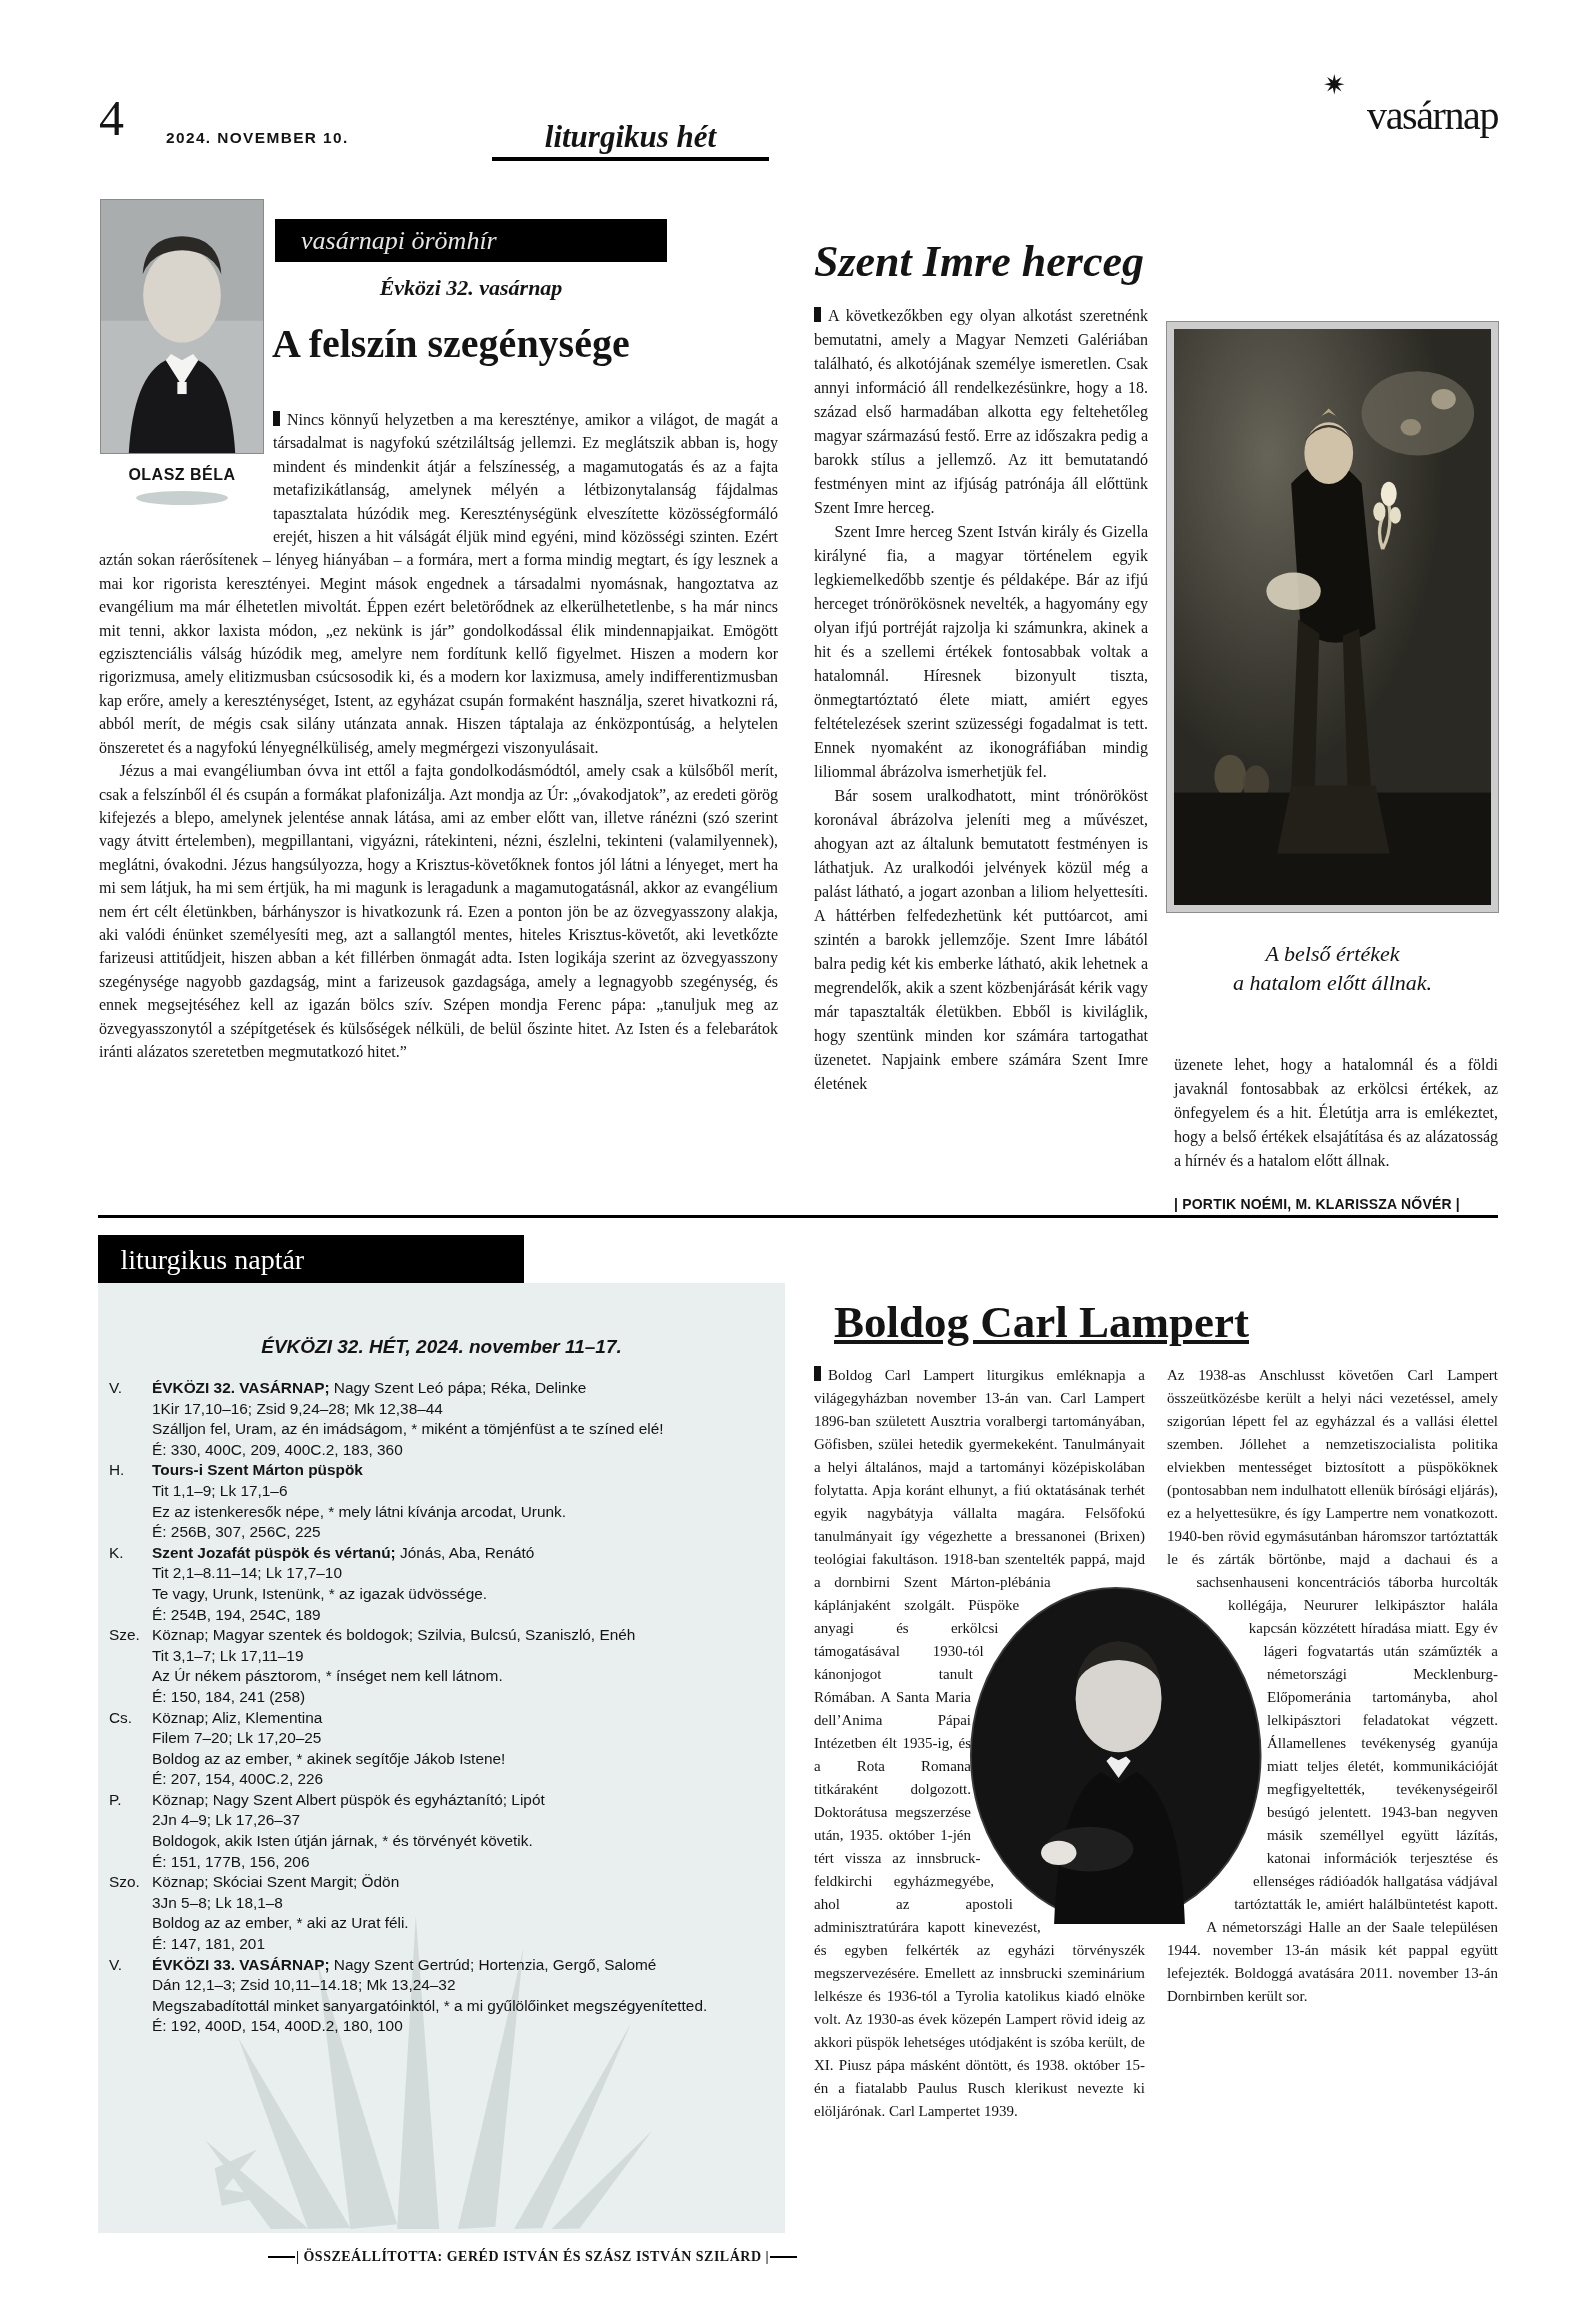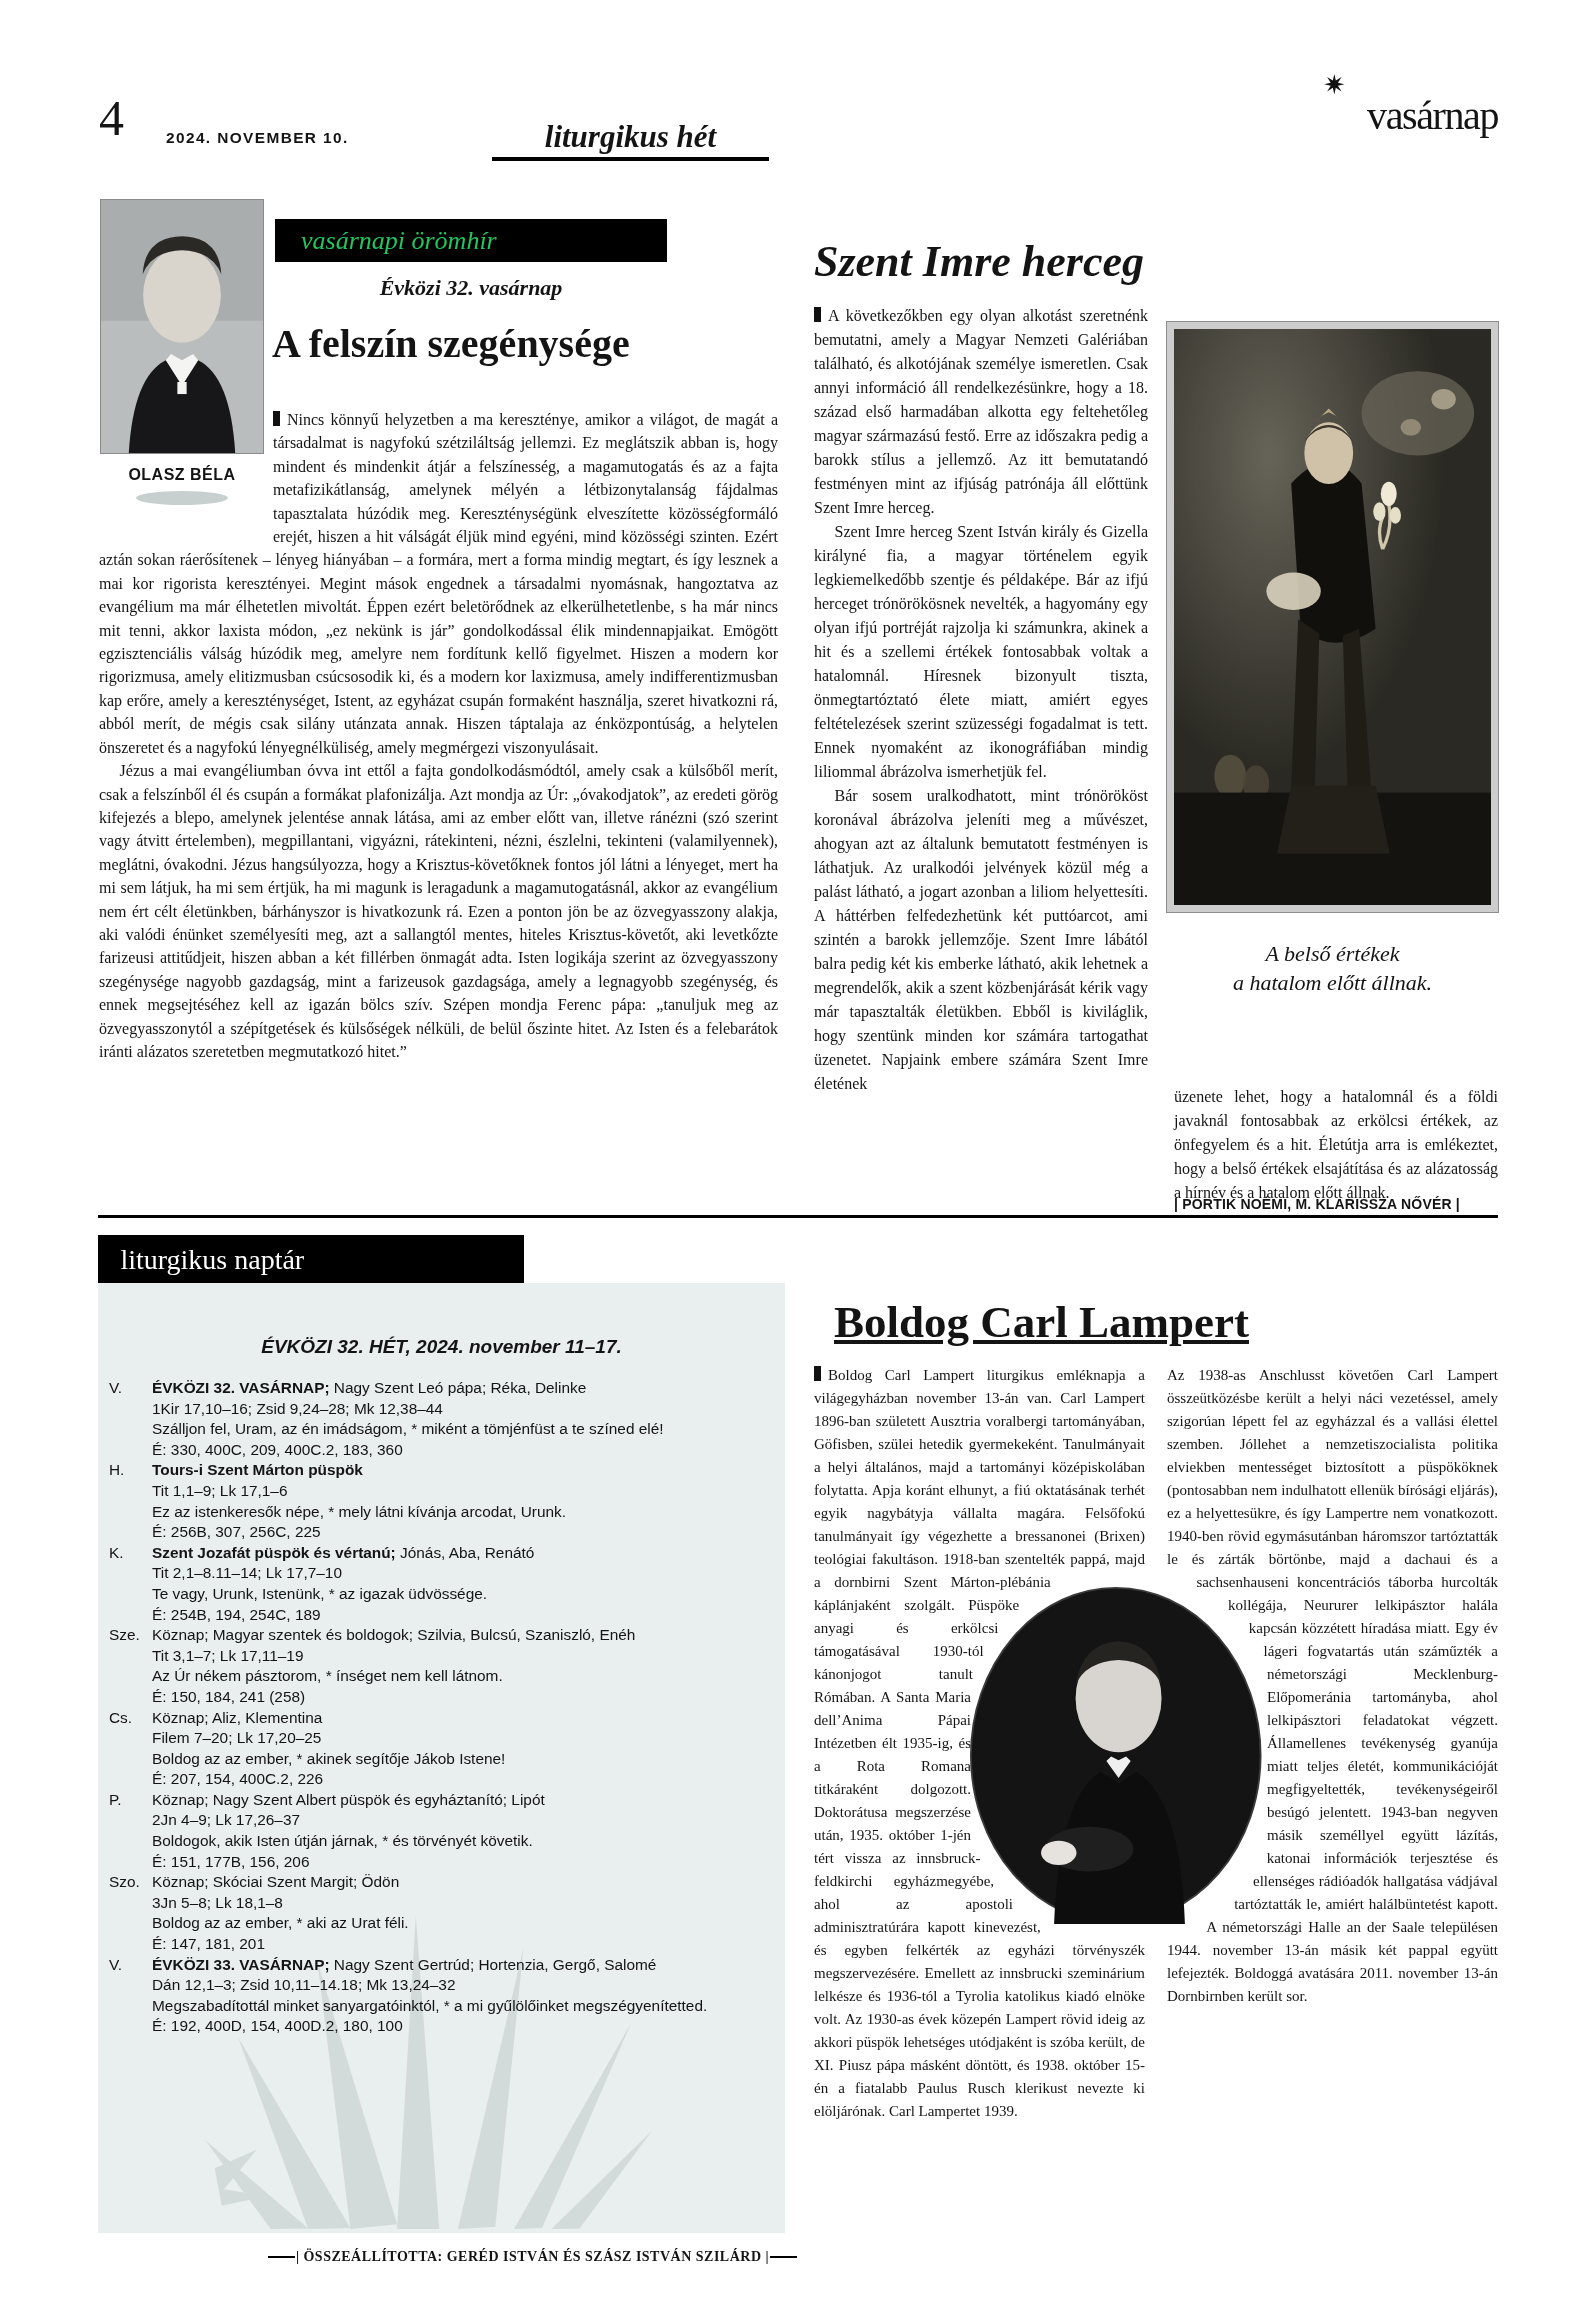--- a/index.html
+++ b/index.html
@@ -15,39 +15,39 @@
   
   #page-number{left:99px;top:93px;font-size:50px;line-height:50px;}
   #header-date{left:166px;top:129px;font-size:15.4px;font-weight:bold;letter-spacing:1.4px;}
   #header-center{left:467px;top:119px;width:327px;text-align:center;
        font-style:italic;font-weight:bold;font-size:31px;}
   #header-center-bar{left:492px;top:157px;width:277px;height:4.2px;background:#000;}
   #masthead{left:1119px;top:85px;width:379px;text-align:right;font-size:40px;
        letter-spacing:-1.4px;line-height:62px;}
   #masthead-star{left:1323px;top:69px;font-size:27px;color:#111;}
   
-  #oromhir-kicker{left:275px;top:219px;width:392px;height:43px;background:#000;color:#22c55e;
+  #oromhir-kicker{left:275px;top:219px;width:392px;height:43px;background:#000;color:#e5e5e5;
        font-style:italic;font-size:26px;line-height:43px;padding-left:26px;box-sizing:border-box;}
   #oromhir-subtitle{left:275px;top:275px;width:392px;text-align:center;
        font-style:italic;font-weight:bold;font-size:22px;}
   #priest-photo{left:100px;top:199px;width:164px;height:255px;border:0.9px solid #8a8a8a;box-sizing:border-box;}
   #oromhir-author{left:100px;top:466px;width:164px;text-align:center;font-weight:bold;
        font-size:16px;letter-spacing:0.5px;}
   #author-ellipse{left:136px;top:491px;width:92px;height:14px;border-radius:50%;background:#c7cfcf;}
   #oromhir-title{left:272px;top:322px;width:507px;font-weight:bold;font-size:40px;line-height:43px;}
   #oromhir-body{left:99px;top:408px;width:679px;font-size:16px;line-height:23.4px;}
   #oromhir-photo-shim{float:left;width:174px;height:125px;}
   
   #imre-title{left:814px;top:236px;width:561px;font-style:italic;font-weight:bold;font-size:44px;}
   #imre-body{left:814px;top:304px;width:334px;font-size:16px;line-height:24px;}
   #painting{left:1167px;top:322px;width:331px;height:590px;border:7.5px solid #cdcdcd;
        outline:0.9px solid #8d8d8d;box-sizing:border-box;background:#22201b;}
   #imre-caption{left:1167px;top:939px;width:331px;text-align:center;font-style:italic;
        font-size:22px;line-height:29px;}
-  #imre-cont{left:1174px;top:1053px;width:324px;font-size:16px;line-height:24px;margin-top:32px;}
+  #imre-cont{left:1174px;top:1053px;width:324px;font-size:16px;line-height:24px;}
   #imre-byline{left:1174px;top:1196px;width:324px;font-weight:bold;font-size:14px;letter-spacing:0.2px;}
   
   #mid-divider{left:98px;top:1215px;width:1400px;height:2.8px;background:#000;}
   
   #naptar-box{left:98px;top:1235px;width:426px;height:49px;background:#000;color:#fff;
        font-size:28px;line-height:49px;padding-left:22.4px;box-sizing:border-box;}
   #naptar-panel{left:98px;top:1283px;width:687px;height:950px;background:#e9eeee;}
   #naptar-week{left:98px;top:1336px;width:687px;text-align:center;font-weight:bold;
        font-style:italic;font-size:19px;z-index:2;}
   #naptar-entries{left:109px;top:1378px;width:666px;z-index:2;}

